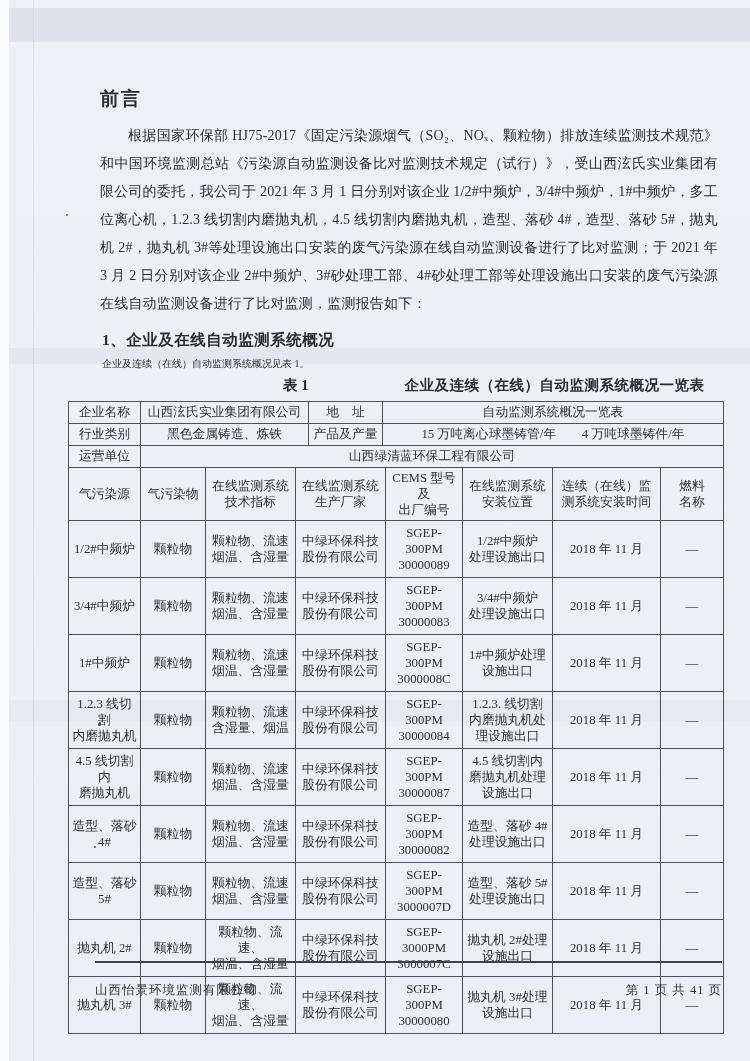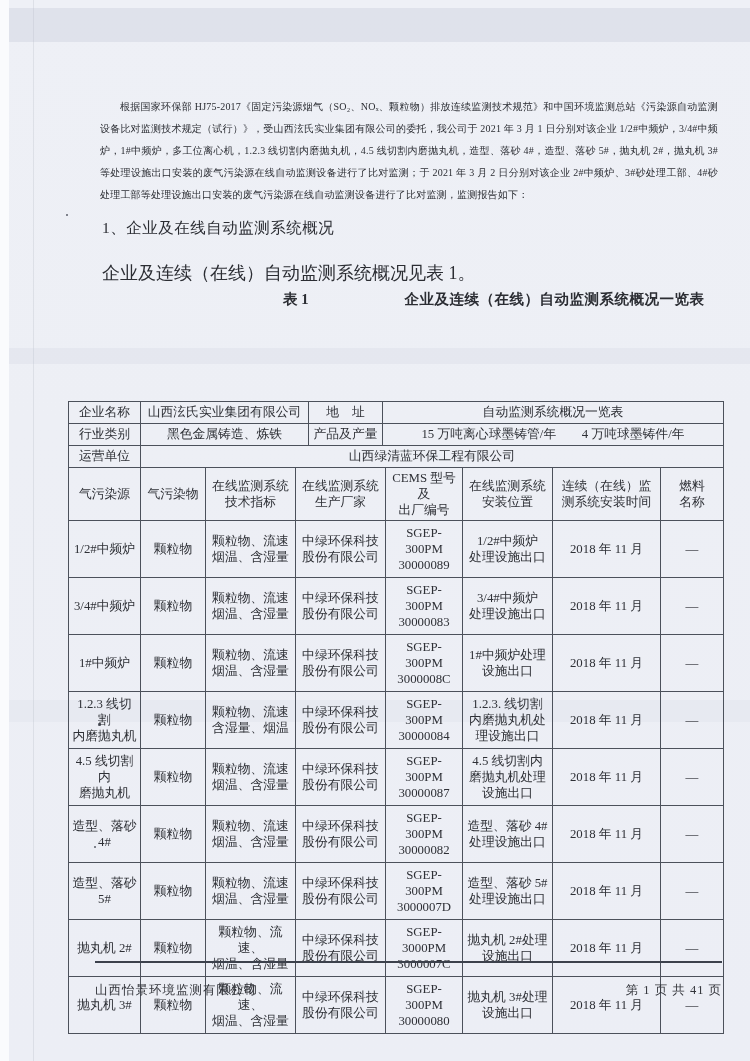--- a/index.html
+++ b/index.html
@@ -17,25 +17,25 @@
   .fold-line{position:absolute;left:33px;top:0;width:1px;height:100%;background:rgba(120,126,142,.14);}
   .band{position:absolute;left:9px;right:0;pointer-events:none;}
   .band.b1{top:8px;height:34px;background:rgba(186,192,210,.28);}
   .band.b2{top:348px;height:16px;background:rgba(186,192,210,.16);}
   .band.b3{top:700px;height:22px;background:rgba(186,192,210,.10);}
   .speck{position:absolute;background:#5a5e68;border-radius:1px;}
 
   .content{position:absolute;left:100px;top:86px;width:618px;}
   .doc-title{font-size:19px;font-weight:bold;letter-spacing:2px;margin:0;}
   .body-par{
-    margin:10px 0 0 0;font-size:10px;line-height:22px;
+    margin:10px 0 0 0;font-size:14px;line-height:28px;
     text-align:justify;text-indent:2em;letter-spacing:.2px;
   }
-  .section-heading{font-size:15.5px;font-weight:normal;margin:12px 0 4px 2px;letter-spacing:.5px;}
-  .section-intro{font-size:18px;margin:22px 0 0 2px;}
+  .section-heading{font-size:15.5px;font-weight:bold;margin:12px 0 4px 2px;letter-spacing:.5px;}
+  .section-intro{font-size:10px;margin:6px 0 0 2px;}
   .caption-row{display:flex;align-items:flex-start;margin:5px 0 0 0;font-size:14.5px;font-weight:bold;}
   .caption-label{margin-left:183px;}
   .caption-text{margin-left:96px;letter-spacing:.5px;}
 
   .table-wrap{position:absolute;left:68px;top:401px;width:655px;}
   table{border-collapse:collapse;table-layout:fixed;width:655px;font-size:12.8px;color:#2e3036;}
   td,th{border:1px solid #4c515b;text-align:center;vertical-align:middle;
         font-weight:normal;padding:2px 3px;line-height:15px;overflow:hidden;}
   .info-table td,.info-table th{height:17px;}
   .main-table{margin-top:-1px;}
@@ -57,20 +57,21 @@
   <div class="fold-line"></div>
   <div class="band b1"></div>
   <div class="band b2"></div>
   <div class="band b3"></div>
   <div class="speck" style="left:96px;top:431px;width:3px;height:2px;"></div>
   <div class="speck" style="left:98px;top:723px;width:3px;height:3px;"></div>
   <div class="speck" style="left:94px;top:846px;width:2px;height:2px;"></div>
   <div class="speck" style="left:66px;top:214px;width:2px;height:2px;"></div>
 
   <div class="content">
+    <h1 class="doc-title">前言</h1>
     <p class="body-par">根据国家环保部 HJ75-2017《固定污染源烟气（SO₂、NOₓ、颗粒物）排放连续监测技术规范》和中国环境监测总站《污染源自动监测设备比对监测技术规定（试行）》，受山西泫氏实业集团有限公司的委托，我公司于 2021 年 3 月 1 日分别对该企业 1/2#中频炉，3/4#中频炉，1#中频炉，多工位离心机，1.2.3 线切割内磨抛丸机，4.5 线切割内磨抛丸机，造型、落砂 4#，造型、落砂 5#，抛丸机 2#，抛丸机 3#等处理设施出口安装的废气污染源在线自动监测设备进行了比对监测；于 2021 年 3 月 2 日分别对该企业 2#中频炉、3#砂处理工部、4#砂处理工部等处理设施出口安装的废气污染源在线自动监测设备进行了比对监测，监测报告如下：</p>
     <div class="section-heading">1、企业及在线自动监测系统概况</div>
     <div class="section-intro">企业及连续（在线）自动监测系统概况见表 1。</div>
     <div class="caption-row">
       <span class="caption-label">表 1</span>
       <span class="caption-text">企业及连续（在线）自动监测系统概况一览表</span>
     </div>
   </div>
 
   <div class="table-wrap">

